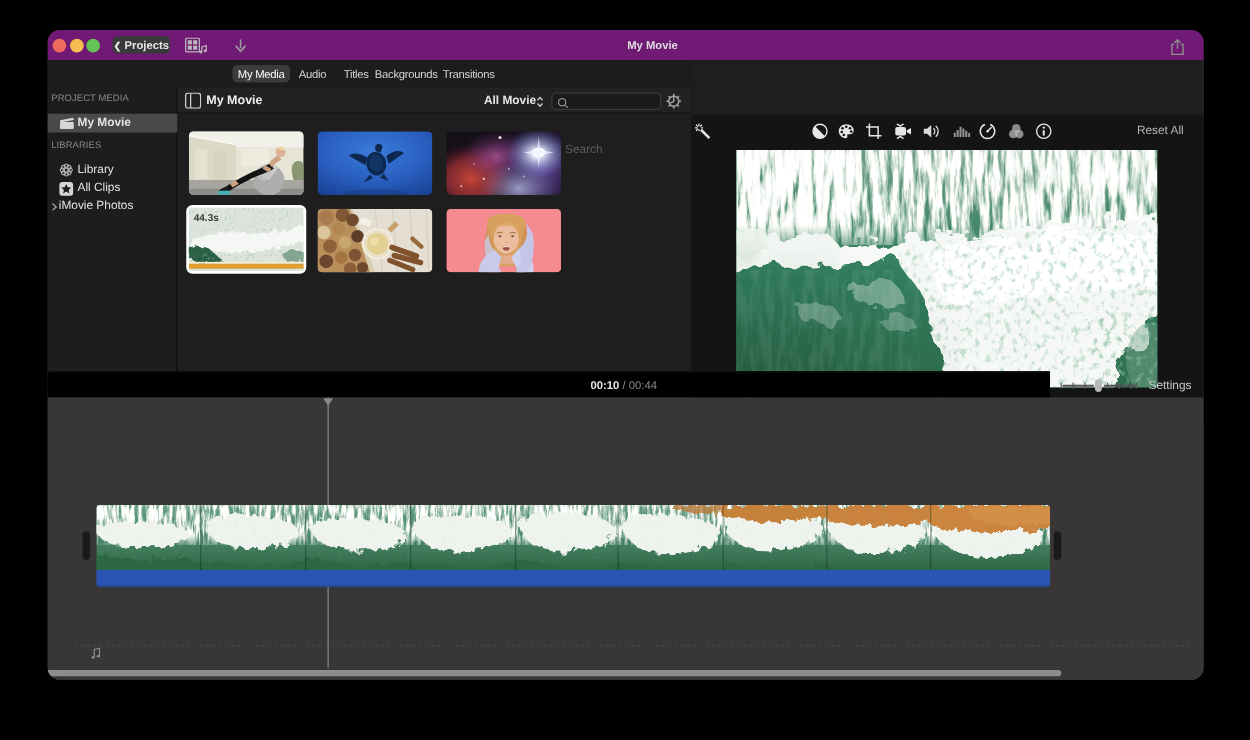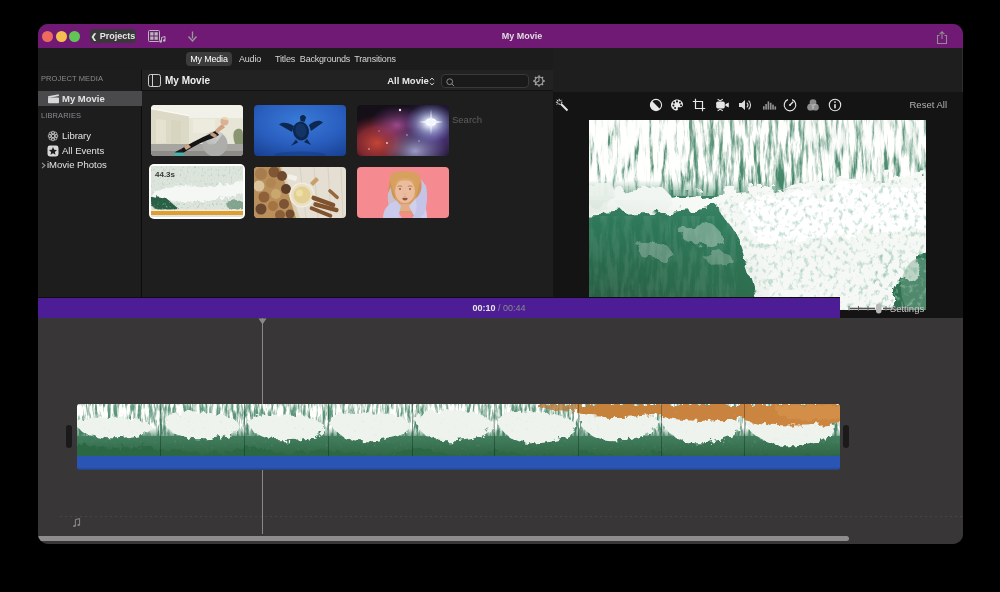--- a/index.html
+++ b/index.html
@@ -41,26 +41,26 @@
     border-bottom:1px solid #121212; }
   #searchbox { position:absolute; left:299px; top:4px; width:88px; height:14px; background:#1b1a1b;
     border:1px solid #3a393a; border-radius:4px; color:#5f5e5f; font-size:9.5px; line-height:12px; }
   .thumb { position:absolute; width:92px; height:51px; border-radius:4px; overflow:hidden; }
 
   
   #viewer { position:absolute; left:515px; top:24px; width:410px; height:249px; background:#151415;margin-top:44px; }
   #vframe { position:absolute; left:36px; top:28px; width:337px; height:190px; background:#2d6b49; overflow:hidden; }
 
   
-  #tlhead { position:absolute; left:0; top:273px; width:802px; height:21px; background:#4c1d95;
+  #tlhead { position:absolute; left:0; top:273px; width:802px; height:21px; background:#000000;
     border-top:1px solid #0e0e0e;padding-left:24px; }
   #tltime { position:absolute; left:461px; top:0; height:21px; line-height:21px;
     font-size:9px; color:#8b8a8b; }
   #tltime b { color:#e8e7e8; font-weight:bold; }
-  #settings { position:absolute; left:869px; top:0; height:21px; line-height:21px; font-size:9.5px; color:#cccbcc; }
+  #settings { position:absolute; left:898px; top:0; height:21px; line-height:21px; font-size:9.5px; color:#cccbcc; }
 
   
   #tlbody { position:absolute; left:0; top:294px; width:925px; height:226px; background:#383637; }
   #playhead { position:absolute; left:223.5px; top:0px; width:1px; height:216px; background:#888789; }
   #clip { position:absolute; left:39px; top:86px; width:763px; height:66px; border-radius:3px; overflow:hidden; }
   #clipblue { position:absolute; left:0; top:51.5px; width:763px; height:14.5px; background:linear-gradient(180deg,#2a55b4 0 80%, #24437e 100%); }
   .trimh { position:absolute; width:6px; height:23px; background:#1b1a1b; border-radius:3px; top:107px; }
   #dashline { position:absolute; left:22px; top:197.5px; width:903px; height:1px;
     background-image:repeating-linear-gradient(90deg,#474546 0 2px,transparent 2px 5px); }
   #scrollbar { position:absolute; left:0; top:218px; width:811px; height:5px; background:#8e8d8e;
@@ -125,21 +125,21 @@
             <circle cx="8.2" cy="3.8" r="1.7"></circle>
         </g>
       </svg>
       <span class="tx">Library</span>
     </div>
     <div class="sbrow" style="top:73px">
       <svg class="ic" width="12" height="12" viewBox="0 0 12 12">
         <rect x="0.5" y="0.5" width="11" height="11" rx="2.4" fill="#d8d7d8"></rect>
         <path d="M6 2.1 L7.2 4.7 L10 5 L7.9 6.9 L8.5 9.7 L6 8.2 L3.5 9.7 L4.1 6.9 L2 5 L4.8 4.7 Z" fill="#1e1d1e"></path>
       </svg>
-      <span class="tx">All Events</span>
+      <span class="tx">All Clips</span>
     </div>
     <div class="sbrow" style="top:87px">
       <svg style="position:absolute;left:3px;top:4.5px" width="5" height="7" viewBox="0 0 5 7">
           <path d="M1 0.8 L4 3.5 L1 6.2" stroke="#9b9a9b" stroke-width="1.1" fill="none"></path>
         </svg>
       <span class="tx" style="left:9px">iMovie Photos</span>
     </div>
   </div>
 
   <div id="media">

